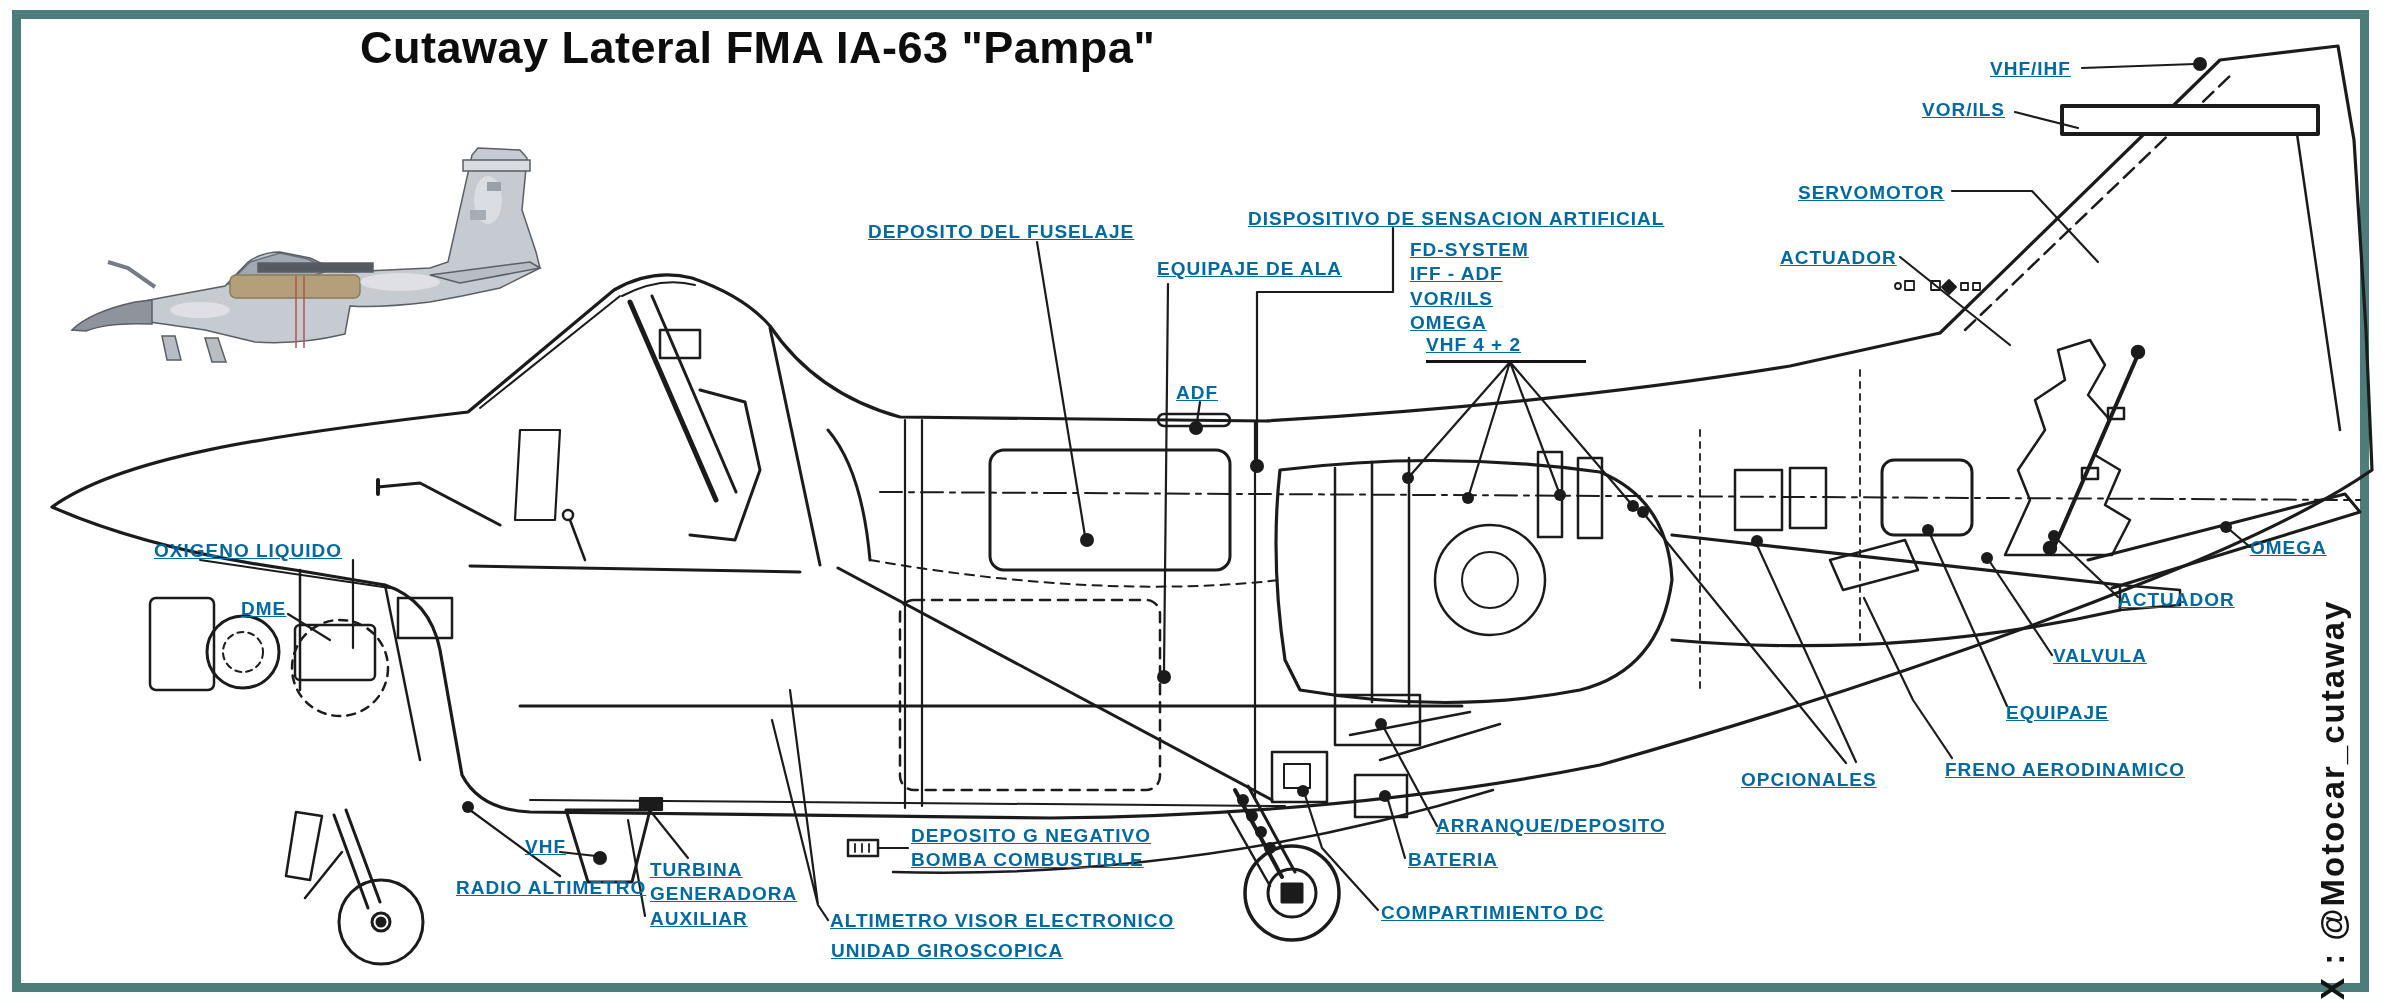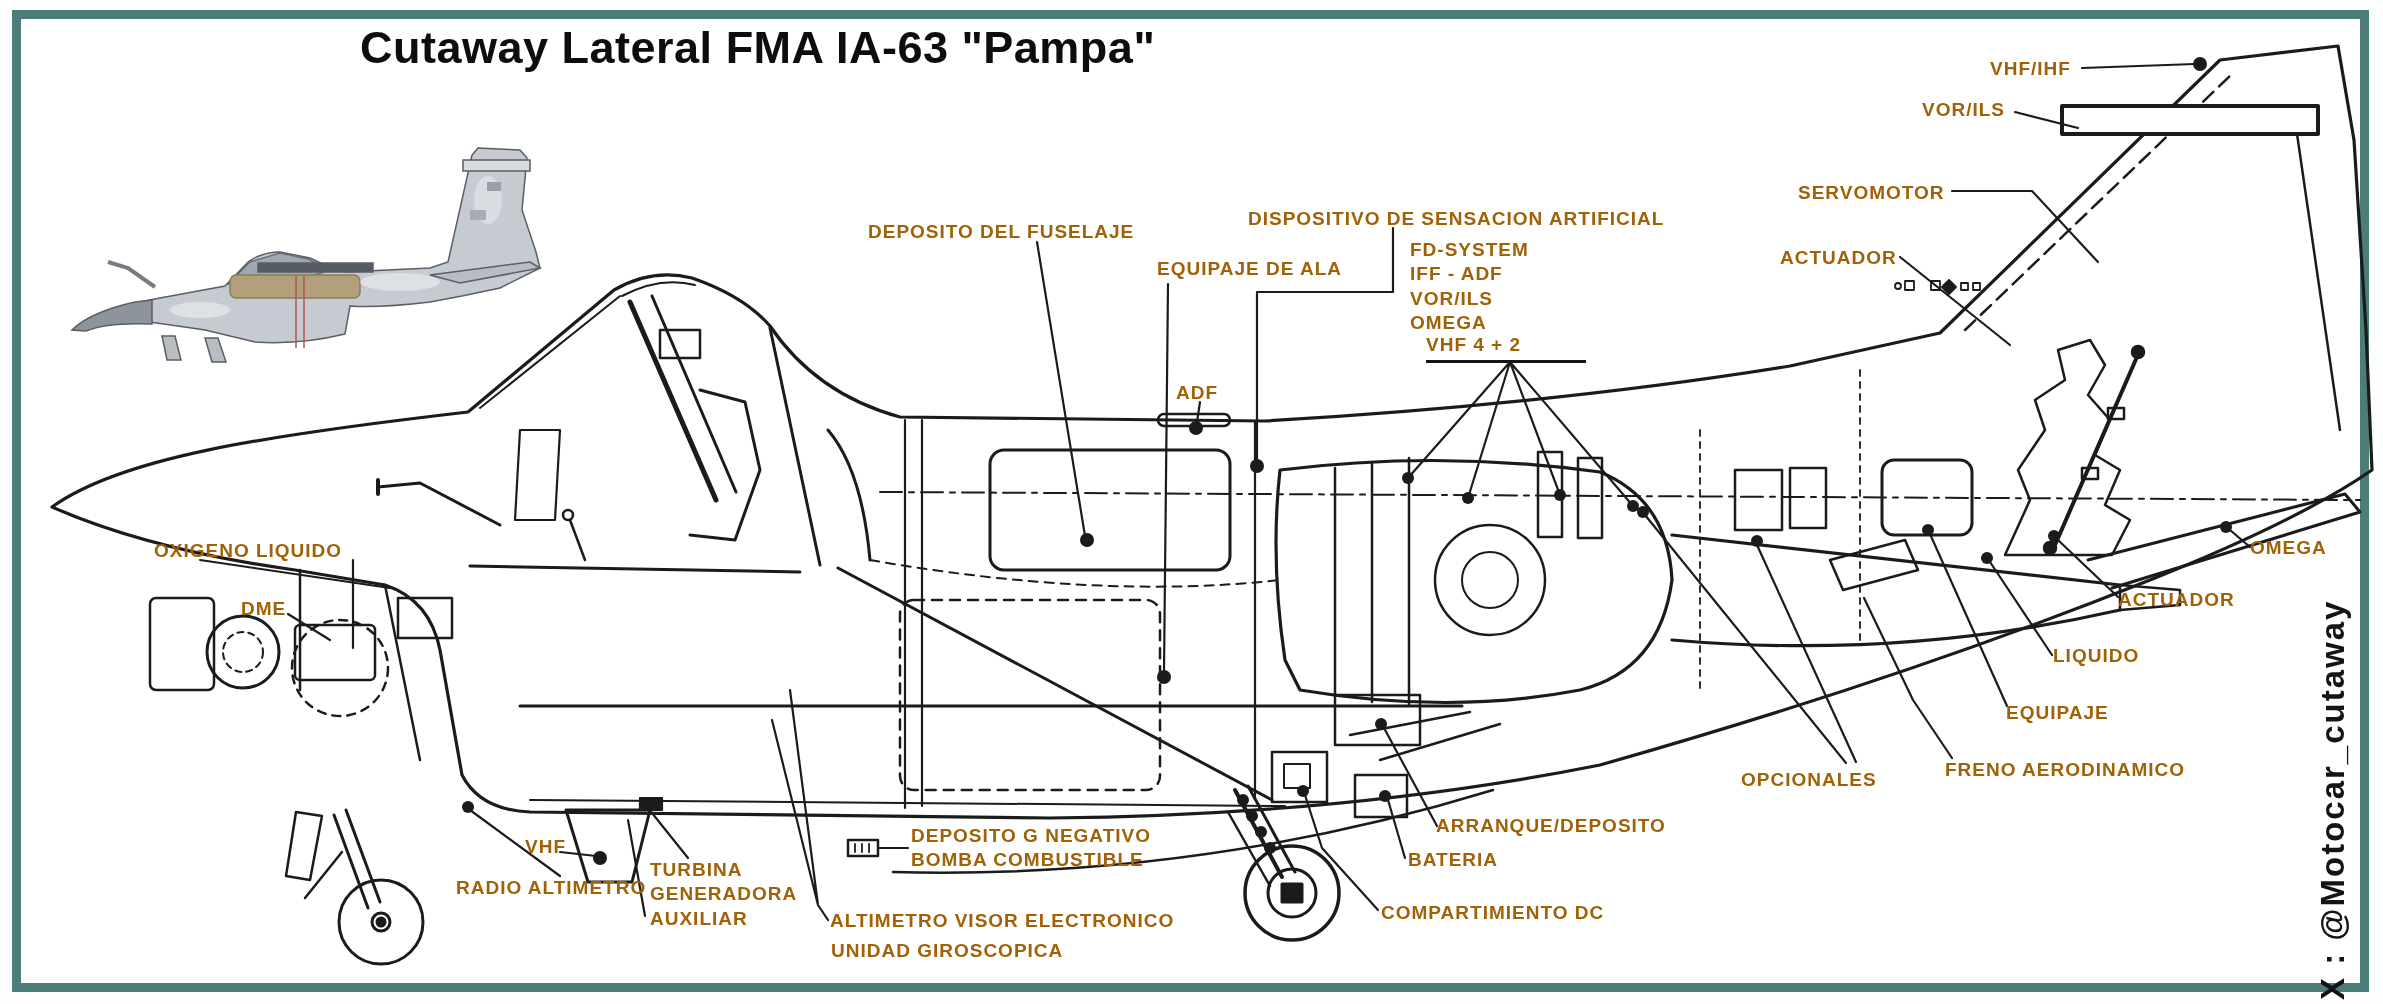--- a/index.html
+++ b/index.html
@@ -3,22 +3,22 @@
 <meta charset="utf-8">
 <style>
   html,body{margin:0;padding:0;background:#fdfefe;}
   #stage{position:relative;width:2383px;height:1004px;background:#fdfefe;
          font-family:"Liberation Sans",sans-serif;overflow:hidden;}
   .frame{position:absolute;left:12px;top:10px;right:14px;bottom:12px;
          border:9px solid #4d7d7a;background:#ffffff;box-sizing:border-box;}
   svg.art{position:absolute;left:0;top:0;}
   .title{position:absolute;left:360px;top:22px;font-size:45px;font-weight:bold;
          color:#0d0d0d;letter-spacing:.5px;white-space:pre;}
-  .lbl{position:absolute;font-size:19px;font-weight:bold;color:#a16207;
-       letter-spacing:1px;line-height:1.28;white-space:pre-line;}
+  .lbl{position:absolute;font-size:19px;font-weight:bold;color:#0369a1;
+       letter-spacing:1px;line-height:1.28;white-space:pre-line;text-decoration:underline;}
   .ctr{text-align:left;}
   .underline{border-bottom:3px solid #141414;padding-bottom:3px;}
   .watermark{position:absolute;left:2314px;top:1000px;transform:rotate(-90deg);
        transform-origin:0 0;font-size:33px;font-weight:bold;color:#141414;
        letter-spacing:2px;white-space:pre;}
 </style>
 </head>
 <body>
 
 <div id="stage">
@@ -254,18 +254,18 @@
   <div class="lbl" style="left:911px;top:824px">DEPOSITO G NEGATIVO
 BOMBA COMBUSTIBLE</div>
   <div class="lbl" style="left:830px;top:909px">ALTIMETRO VISOR ELECTRONICO</div>
   <div class="lbl" style="left:831px;top:939px">UNIDAD GIROSCOPICA</div>
   <div class="lbl" style="left:1436px;top:814px">ARRANQUE/DEPOSITO</div>
   <div class="lbl" style="left:1408px;top:848px">BATERIA</div>
   <div class="lbl" style="left:1381px;top:901px">COMPARTIMIENTO DC</div>
   <div class="lbl" style="left:1741px;top:768px">OPCIONALES</div>
   <div class="lbl" style="left:1945px;top:758px">FRENO AERODINAMICO</div>
   <div class="lbl" style="left:2006px;top:701px">EQUIPAJE</div>
-  <div class="lbl" style="left:2053px;top:644px">LIQUIDO</div>
+  <div class="lbl" style="left:2053px;top:644px">VALVULA</div>
   <div class="lbl" style="left:2118px;top:588px">ACTUADOR</div>
   <div class="lbl" style="left:2250px;top:536px">OMEGA</div>
 
   <div class="watermark">X : @Motocar_cutaway</div>
 </div>
 
 </body></html>

